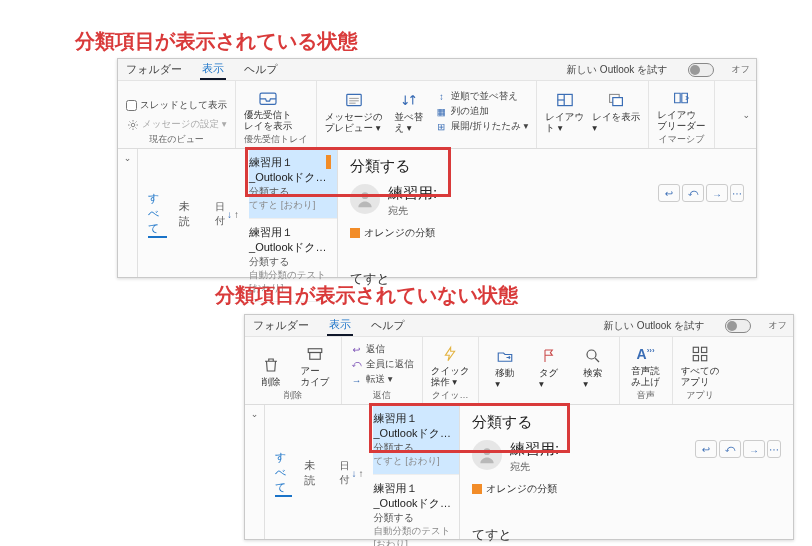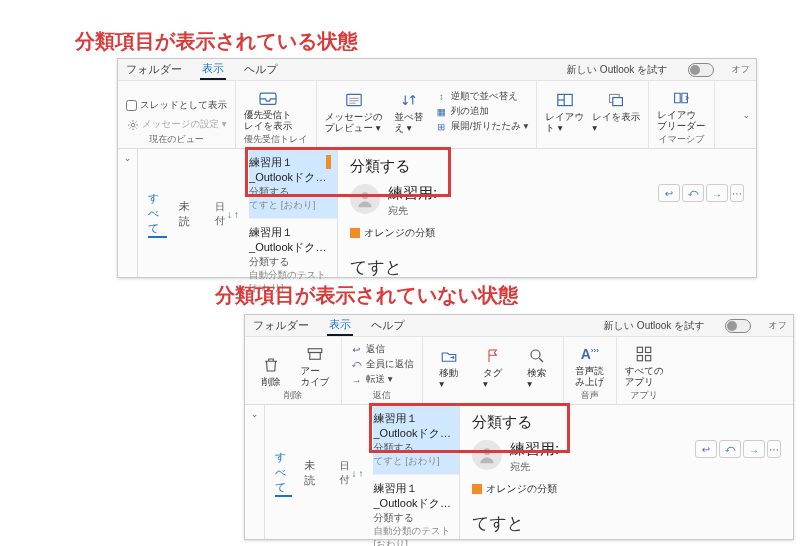--- a/index.html
+++ b/index.html
@@ -55,21 +55,21 @@
   .reading .hdr { display:flex; gap:8px; align-items:flex-start; }
   .avatar { width:30px; height:30px; border-radius:50%; background:#e6e6e6; display:flex; align-items:center; justify-content:center; }
   .avatar svg { fill:#b8b8b8; }
   .hdrtxt { display:flex; flex-direction:column; gap:1px; font-size:10px; }
   .hdrtxt .from { font-size:15px; color:#222; }
   .hdrtxt .to { color:#666; }
   .actions { margin-left:auto; display:flex; gap:2px; }
   .abtn { width:22px; height:18px; border:1px solid #ccc; border-radius:3px; display:flex; align-items:center; justify-content:center; font-size:10px; color:#3a6db5; }
   .cat-chip { display:inline-flex; align-items:center; gap:4px; font-size:10px; color:#333; }
   .cat-chip .sw { width:10px; height:10px; background:#f28c28; }
-  .body-text { font-size:17px; color:#333; margin-top:8px; }
+  .body-text { font-size:13px; color:#333; margin-top:22px; }
 
   svg { display:block; }
   .chevron { font-size:9px; color:#666; }
 </style>
 </head>
 <body>
 
 <div class="caption cap1">分類項目が表示されている状態</div>
 
 <div class="window win1">
@@ -315,20 +315,34 @@
             <span>全員に返信</span>
           </div>
         <div class="rline">
             <span class="sic" style="color:#3a6db5">→</span>
             <span>転送 ▾</span>
           </div>
       </div>
       <div class="glabel">返信</div>
     </div>
 
+    <div class="rgrp">
+      <div class="items" style="height:48px">
+        <div class="rbtn">
+          <span class="ico">
+              <svg width="16" height="18" viewBox="0 0 24 24">
+                <path d="M13 2L5 14h6l-2 8 10-14h-6z" fill="none" stroke="#e3b341" stroke-width="1.6"></path>
+              </svg>
+            </span>
+          <span class="lbl" style="white-space:pre-line">クイック
+操作 ▾</span>
+        </div>
+      </div>
+      <div class="glabel">クイッ…</div>
+    </div>
 
     <div class="rgrp">
       <div class="items" style="height:48px">
         <div class="rbtn">
           <span class="ico">
               <svg width="18" height="16" viewBox="0 0 24 20">
                 <path d="M3 6h7l2 2h9v9H3z" fill="none" stroke="#3a6db5" stroke-width="1.5"></path>
                 <path d="M14 12h5m0 0l-2-2m2 2l-2 2" stroke="#3a6db5" stroke-width="1.4" fill="none"></path>
               </svg>
             </span>

